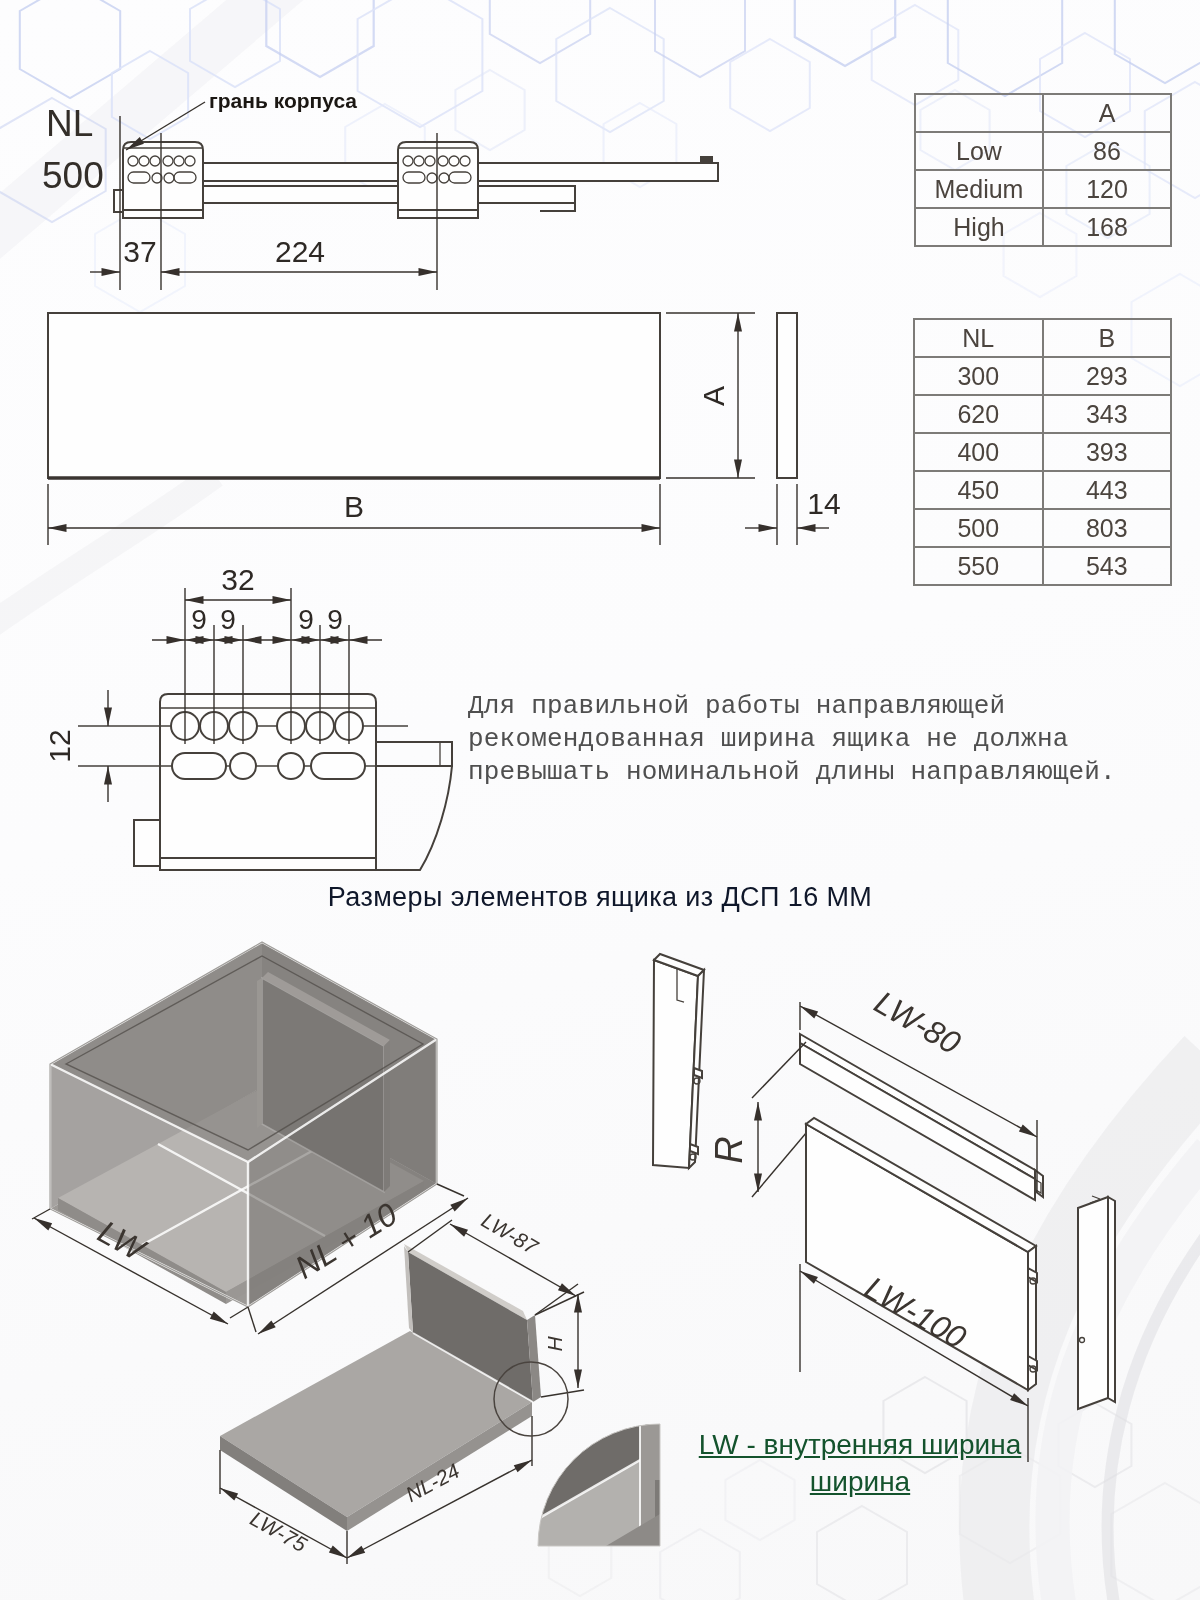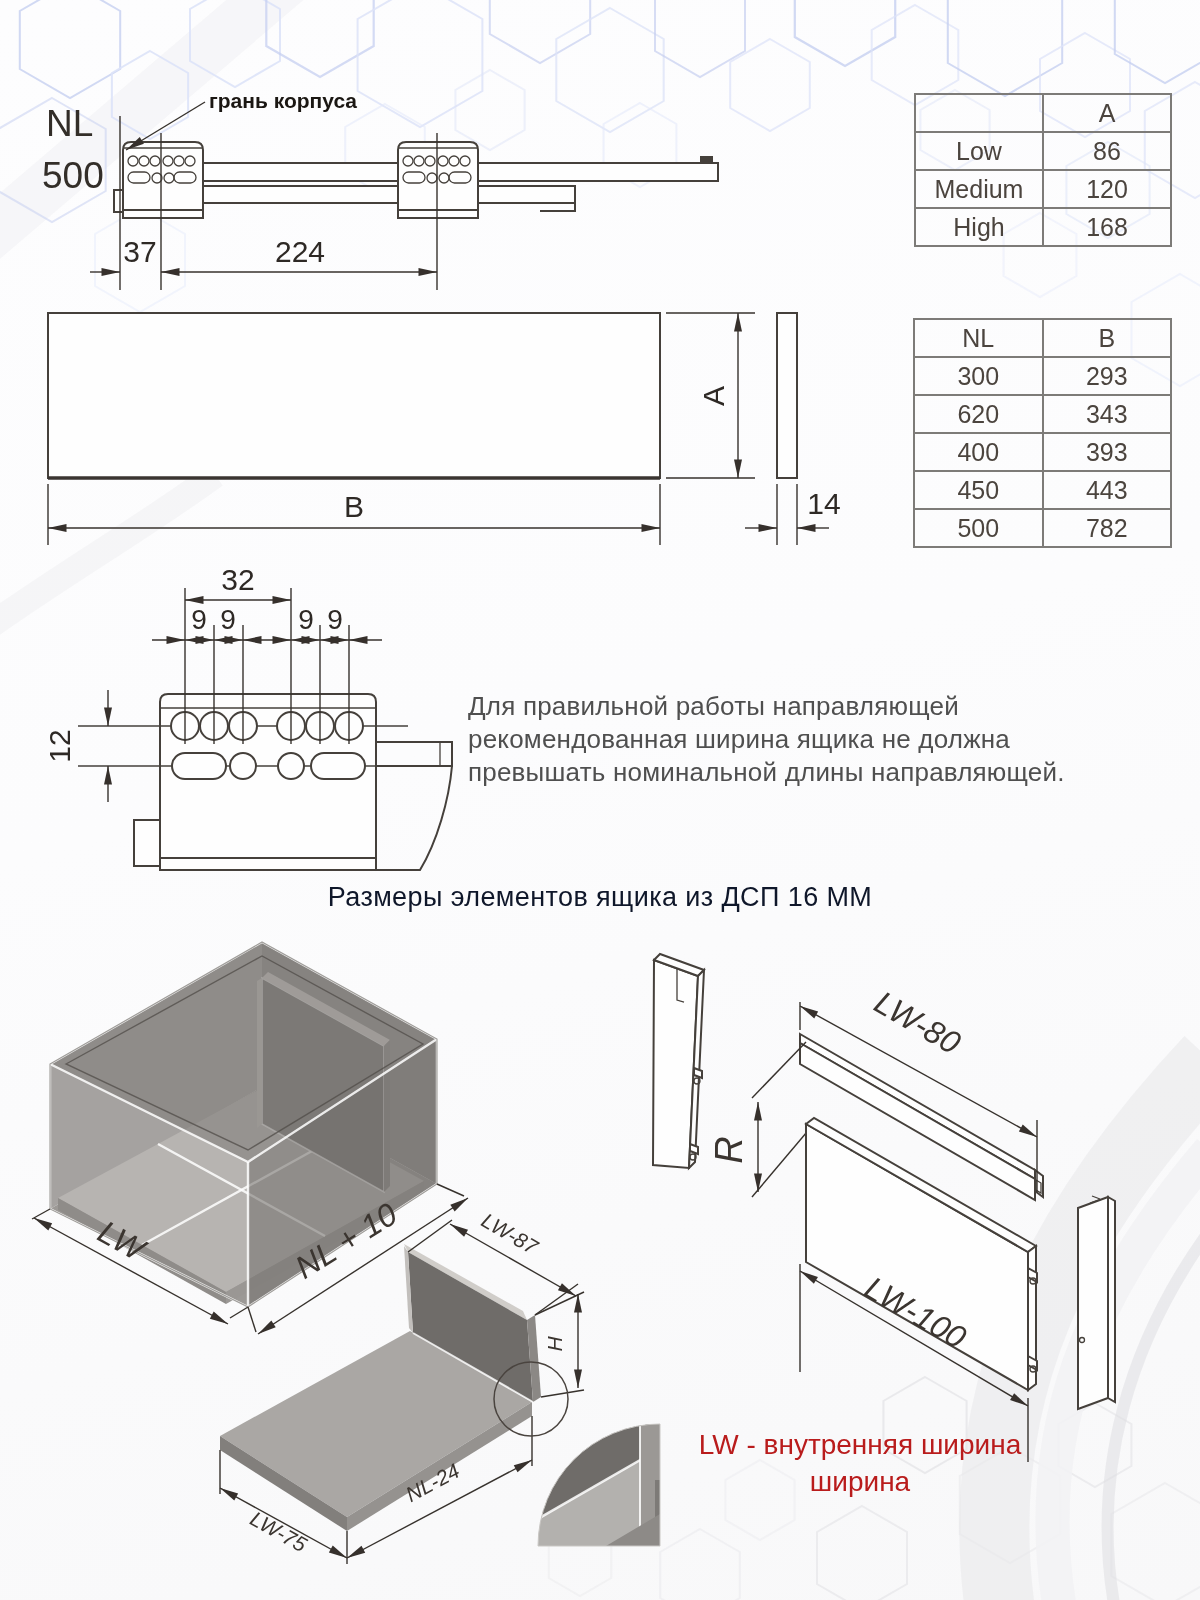--- a/index.html
+++ b/index.html
@@ -19,25 +19,25 @@
   .call{font-size:21px;font-weight:700;fill:#1b1713;}
   .iso{font-size:32px;font-style:italic;fill:#3b3530;}
   .isoB{font-size:38px;font-style:italic;fill:#3b3530;}
   .isosm{font-size:21px;font-style:italic;fill:#3b3530;}
   table.spec{position:absolute;border-collapse:collapse;table-layout:fixed;}
   table.spec td{border:2px solid #7d7b78;height:36px;text-align:center;vertical-align:middle;
       font-size:25px;color:#4b443e;padding:0;background:transparent;}
   #height-table{left:914px;top:93px;width:258px;}
   #length-table{left:913px;top:318px;width:259px;}
   .note{position:absolute;left:468px;top:690px;width:720px;font-size:26px;line-height:33px;
-        color:#4f4f4f;letter-spacing:.2px;}
+        color:#4f4f4f;letter-spacing:.2px;font-family:Liberation Mono, monospace;}
   .section-title{position:absolute;left:140px;top:882px;width:920px;text-align:center;
         font-size:27px;color:#0f172a;letter-spacing:.4px;}
   .legend{position:absolute;left:660px;top:1426px;width:400px;text-align:center;
-        font-size:28px;line-height:37px;color:#b91c1c;}
+        font-size:28px;line-height:37px;color:#14532d;text-decoration:underline;}
 </style>
 </head>
 <body>
 
 <svg class="abs" width="1200" height="1600" viewBox="0 0 1200 1600">
   <path d="M-40,260 L300,-30" stroke="#f0f0f3" stroke-width="50" opacity=".5" fill="none"></path>
   <path d="M-30,640 C60,575 140,530 215,475" stroke="#ededf0" stroke-width="26" opacity=".45" fill="none"></path>
   <g id="hexes">
       <polygon points="70.0,-18.0 120.2,11.0 120.2,69.0 70.0,98.0 19.8,69.0 19.8,11.0" fill="none" stroke="#c6cff0" stroke-width="2" opacity="0.8"></polygon>
       <polygon points="150.0,51.0 188.1,73.0 188.1,117.0 150.0,139.0 111.9,117.0 111.9,73.0" fill="none" stroke="#dde3f8" stroke-width="2" opacity="0.9"></polygon>
@@ -337,21 +337,25 @@
   <tr>
     <td>400</td>
     <td>393</td>
   </tr>
   <tr>
     <td>450</td>
     <td>443</td>
   </tr>
   <tr>
     <td>500</td>
-    <td>782</td>
+    <td>803</td>
+  </tr>
+  <tr>
+    <td>550</td>
+    <td>543</td>
   </tr>
 </tbody>
   </table>
 
 <div class="note">
   <div>Для правильной работы направляющей</div>
   <div>рекомендованная ширина ящика не должна</div>
   <div>превышать номинальной длины направляющей.</div>
 </div>
 

